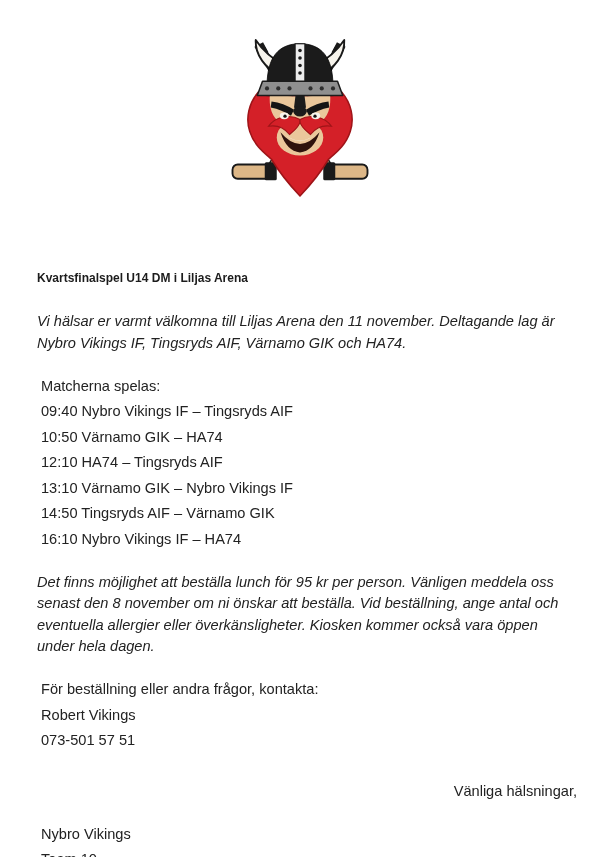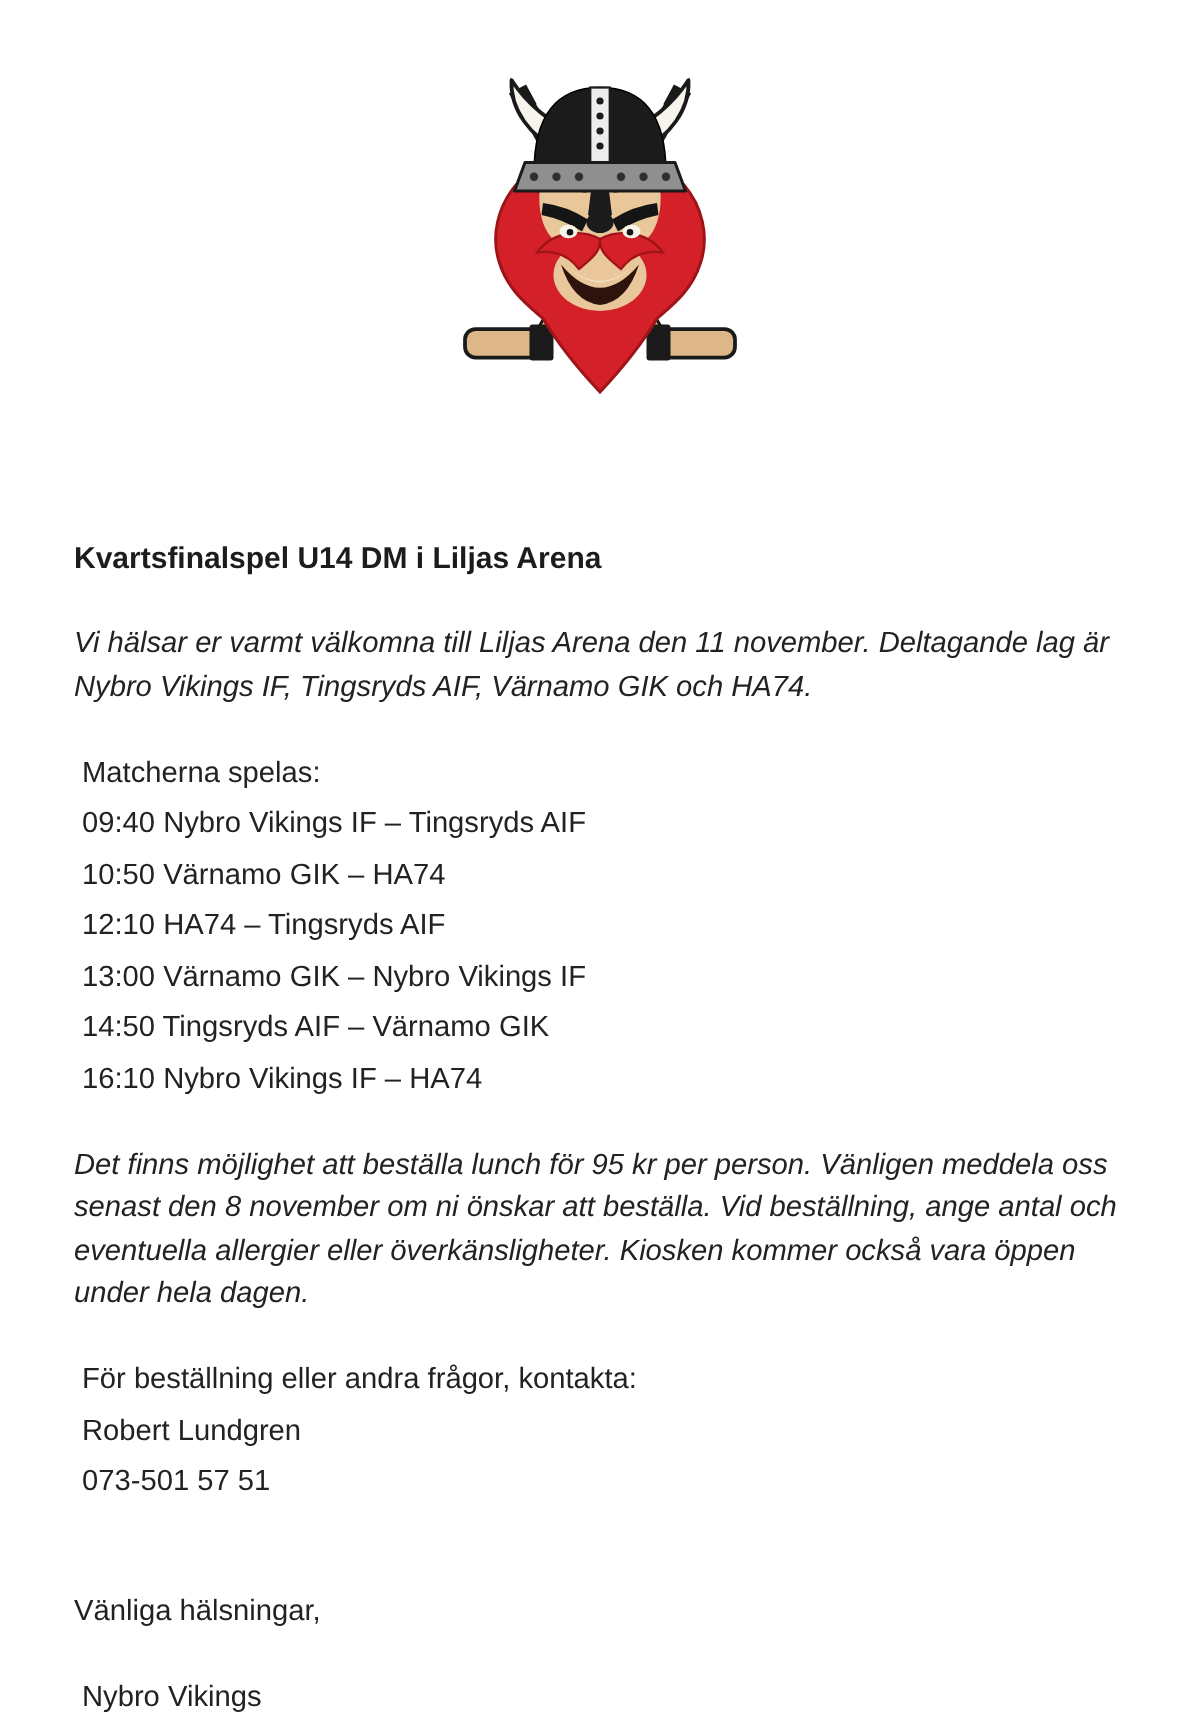--- a/index.html
+++ b/index.html
@@ -25,37 +25,38 @@
   }
   .content {
     padding-left: 37px;
     padding-right: 22px;
     width: 540px;
     font-size: 14.6px;
     line-height: 21.5px;
   }
   h1.doc-title {
     margin: 56px 0 12px 0;
-    font-size: 15px;
+    font-size: 12px;
     line-height: 21.5px;
     font-weight: bold;
     color: #1c1c1c;
   }
   .para {
     margin: 21.5px 0 0 0;
     font-style: italic;
   }
   .block {
     margin-top: 21.5px;
   }
   .line {
     margin: 4px;
   }
   .closing-line {
-    margin-top: 43px;
+    margin-top: 29px;
+    text-align: right;
   }
   .signature-block {
     margin-top: 21.5px;
   }
 </style>
 </head>
 <body>
 
 <div class="doc">
 
@@ -137,30 +138,30 @@
 
     <h1 class="doc-title">Kvartsfinalspel U14 DM i Liljas Arena</h1>
 
     <p class="para">Vi hälsar er varmt välkomna till Liljas Arena den 11 november. Deltagande lag är Nybro Vikings IF, Tingsryds AIF, Värnamo GIK och HA74.</p>
 
     <div class="block">
       <div class="line">Matcherna spelas:</div>
       <div class="line">09:40 Nybro Vikings IF – Tingsryds AIF</div>
       <div class="line">10:50 Värnamo GIK – HA74</div>
       <div class="line">12:10 HA74 – Tingsryds AIF</div>
-      <div class="line">13:00 Värnamo GIK – Nybro Vikings IF</div>
+      <div class="line">13:10 Värnamo GIK – Nybro Vikings IF</div>
       <div class="line">14:50 Tingsryds AIF – Värnamo GIK</div>
       <div class="line">16:10 Nybro Vikings IF – HA74</div>
     </div>
 
     <p class="para">Det finns möjlighet att beställa lunch för 95 kr per person. Vänligen meddela oss senast den 8 november om ni önskar att beställa. Vid beställning, ange antal och eventuella allergier eller överkänsligheter. Kiosken kommer också vara öppen under hela dagen.</p>
 
     <div class="block">
       <div class="line">För beställning eller andra frågor, kontakta:</div>
-      <div class="line">Robert Lundgren</div>
+      <div class="line">Robert Vikings</div>
       <div class="line">073-501 57 51</div>
     </div>
 
     <div class="closing-line">Vänliga hälsningar,</div>
 
     <div class="signature-block">
       <div class="line">Nybro Vikings</div>
       <div class="line">Team 10</div>
     </div>
 

